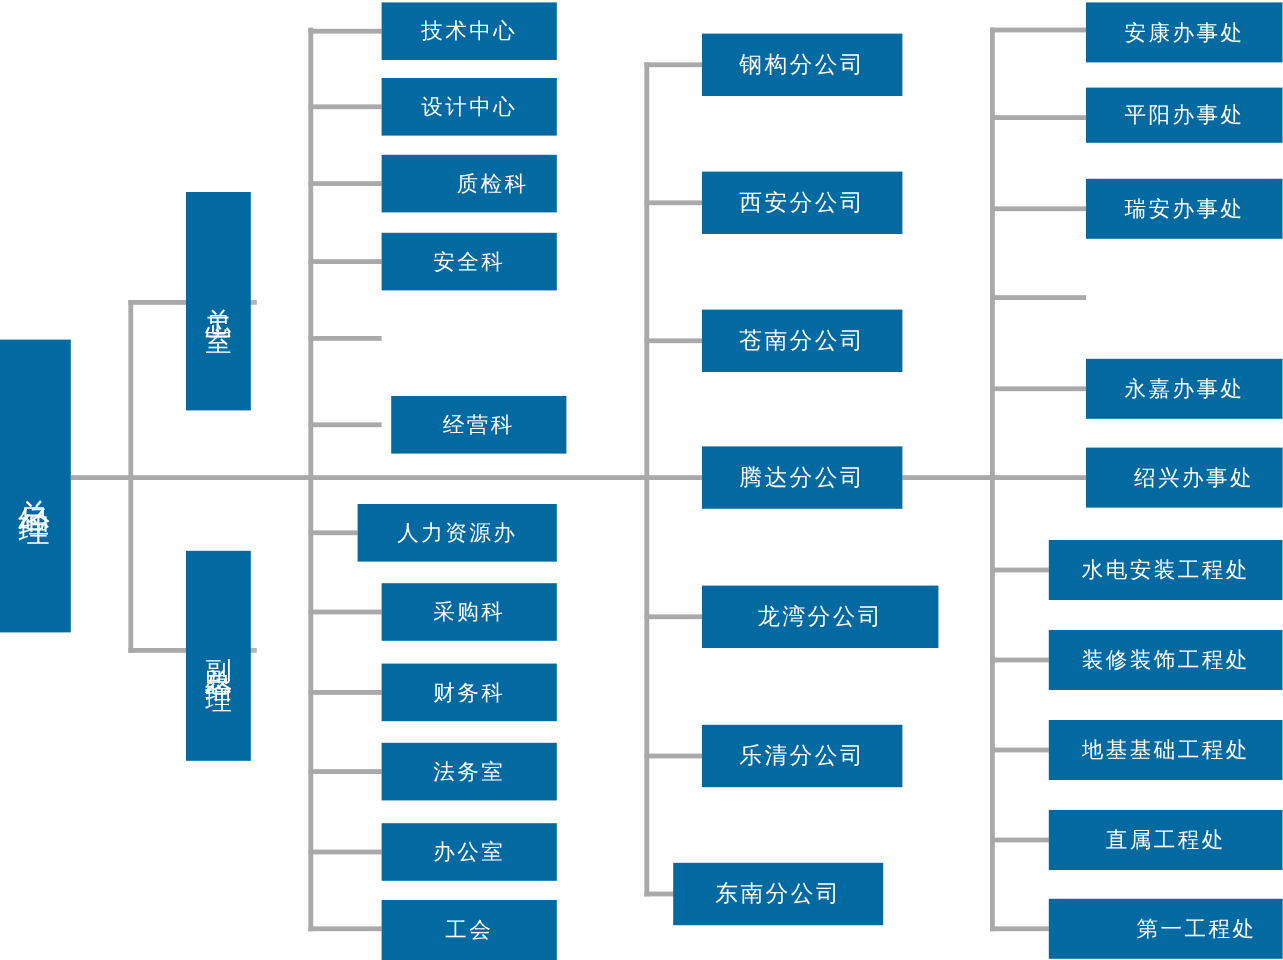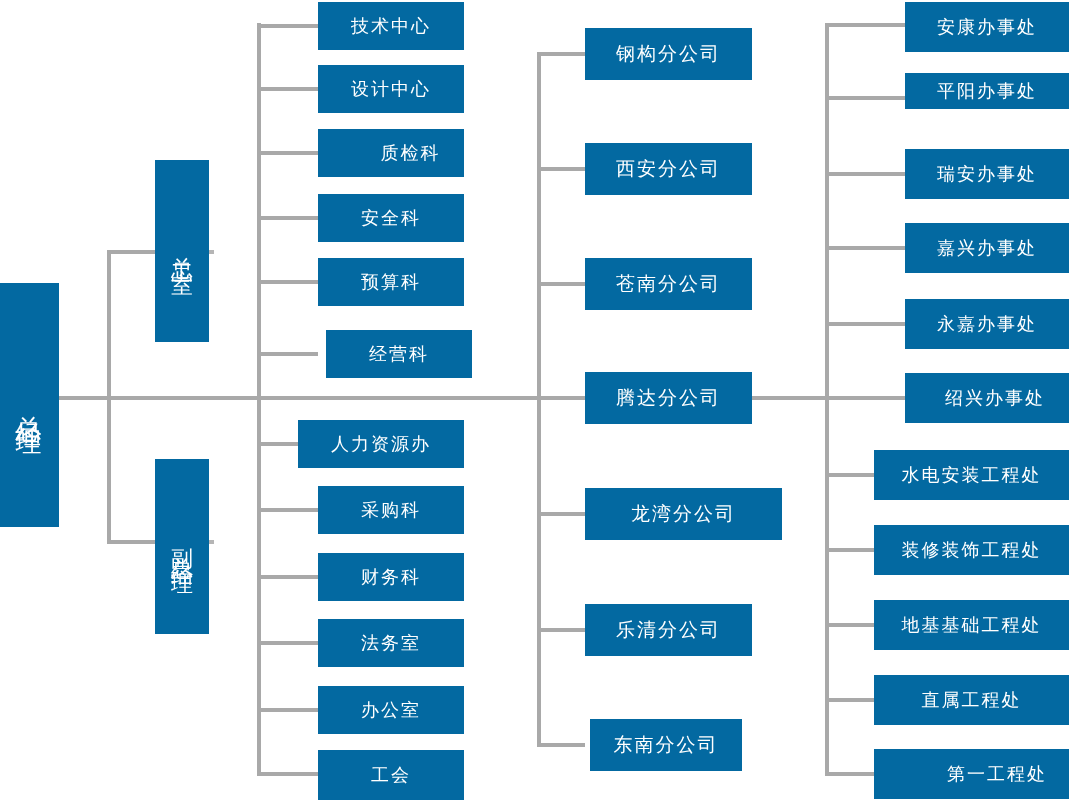--- a/index.html
+++ b/index.html
@@ -67,39 +67,37 @@
       <div class="tick" style="left: 207px; top: 250px; width: 7px; height: 4px;"></div>
       <div class="tick" style="left: 207px; top: 540px; width: 7px; height: 4px;"></div>
     </div>
   <div class="node vnode root">总经理</div>
   <div class="node vnode mgr1">总工室</div>
   <div class="node vnode mgr2">副总经理</div>
 <div class="node" style="left: 318px; top: 2px; width: 146px; height: 48px;">技术中心</div>
     <div class="node" style="left: 318px; top: 65px; width: 146px; height: 48px;">设计中心</div>
     <div class="node" style="left: 318px; top: 129px; width: 146px; height: 48px; padding-left: 39px;">质检科</div>
     <div class="node" style="left: 318px; top: 194px; width: 146px; height: 48px;">安全科</div>
-    <div class="node" style="left: 318px; top: 258px; width: 146px; height: 48px;">预算科</div>
     <div class="node" style="left: 326px; top: 330px; width: 146px; height: 48px;">经营科</div>
     <div class="node" style="left: 298px; top: 420px; width: 166px; height: 48px;">人力资源办</div>
     <div class="node" style="left: 318px; top: 486px; width: 146px; height: 48px;">采购科</div>
     <div class="node" style="left: 318px; top: 553px; width: 146px; height: 48px;">财务科</div>
     <div class="node" style="left: 318px; top: 619px; width: 146px; height: 48px;">法务室</div>
     <div class="node" style="left: 318px; top: 686px; width: 146px; height: 48px;">办公室</div>
     <div class="node" style="left: 318px; top: 750px; width: 146px; height: 50px;">工会</div>
     <div class="node branch" style="left: 585px; top: 28px; width: 167px; height: 52px;">钢构分公司</div>
     <div class="node branch" style="left: 585px; top: 143px; width: 167px; height: 52px;">西安分公司</div>
     <div class="node branch" style="left: 585px; top: 258px; width: 167px; height: 52px;">苍南分公司</div>
     <div class="node branch" style="left: 585px; top: 372px; width: 167px; height: 52px;">腾达分公司</div>
     <div class="node branch" style="left: 585px; top: 488px; width: 197px; height: 52px;">龙湾分公司</div>
     <div class="node branch" style="left: 585px; top: 604px; width: 167px; height: 52px;">乐清分公司</div>
-    <div class="node branch" style="left: 590px; top: 719px; width: 152px; height: 52px;">东南分公司</div>
+    <div class="node branch" style="left: 561px; top: 719px; width: 175px; height: 52px;">东南分公司</div>
     <div class="node" style="left: 905px; top: 2px; width: 164px; height: 50px;">安康办事处</div>
-    <div class="node" style="left: 905px; top: 73px; width: 164px; height: 36px; text-align: center;">平阳办事处</div>
+    <div class="node" style="left: 905px; top: 73px; width: 164px; height: 46px; text-align: center;">平阳办事处</div>
     <div class="node" style="left: 905px; top: 149px; width: 164px; height: 50px;">瑞安办事处</div>
-    <div class="node" style="left: 905px; top: 223px; width: 164px; height: 50px;">嘉兴办事处</div>
     <div class="node" style="left: 905px; top: 299px; width: 164px; height: 50px;">永嘉办事处</div>
     <div class="node" style="left: 905px; top: 373px; width: 180px; height: 50px;">绍兴办事处</div>
     <div class="node" style="left: 874px; top: 450px; width: 195px; height: 50px;">水电安装工程处</div>
     <div class="node" style="left: 874px; top: 525px; width: 195px; height: 50px;">装修装饰工程处</div>
     <div class="node" style="left: 874px; top: 600px; width: 195px; height: 50px;">地基基础工程处</div>
     <div class="node" style="left: 874px; top: 675px; width: 195px; height: 50px;">直属工程处</div>
     <div class="node" style="left: 874px; top: 749px; width: 213px; height: 50px; padding-left: 33px;">第一工程处</div>
   </div>
 
 </body></html>

